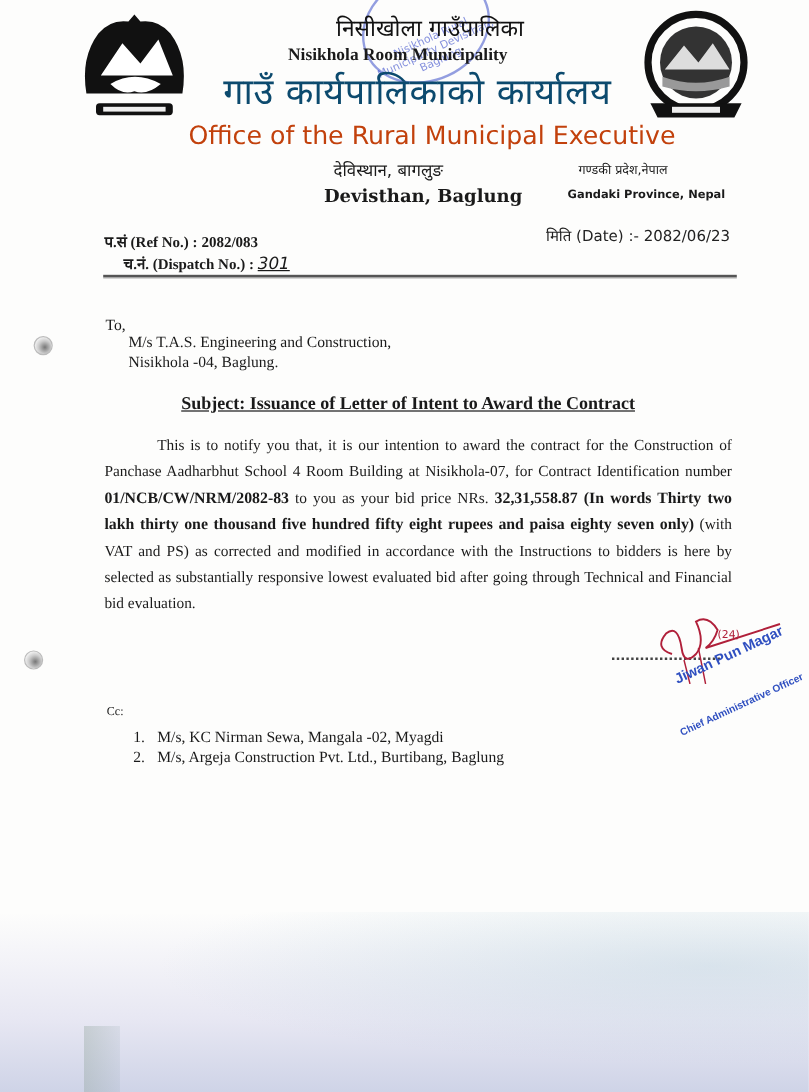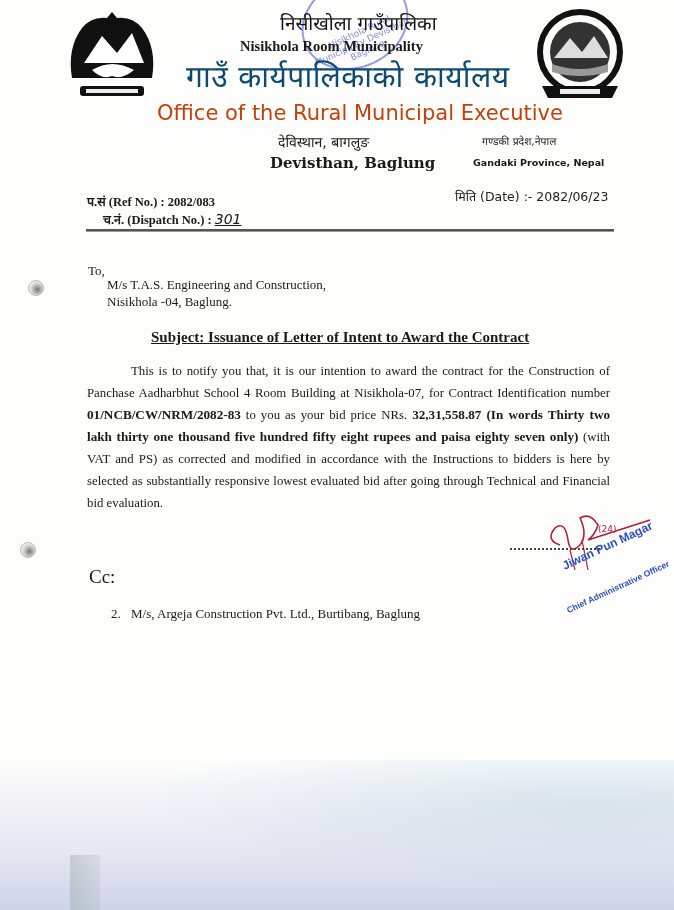--- a/index.html
+++ b/index.html
@@ -39,21 +39,21 @@
   .addr2 { left:107px; top:294px; font-size:13px; }
   .hole { width:14px; height:14px; border-radius:50%; background:radial-gradient(circle at 60% 60%, #777 0, #ccc 45%, #eee 70%); border:1px solid #bbb; }
   .subject { left:151px; top:329px; font-size:15px; font-weight:bold; text-decoration:underline; }
   .para { left:87px; top:360px; width:523px; font-size:12.8px; line-height:22px; text-align:justify; }
   .para .indent { display:inline-block; width:44px; }
   .para b { font-size:13.2px; }
   .sig-dots { left:510px; top:548px; width:90px; border-top:2px dotted #444; }
   .sig-stroke { left:540px; top:510px; width:120px; height:60px; }
   .sig-name { left:560px; top:560px; color:#2f4fc0; font-family:"Liberation Sans", sans-serif; font-weight:bold; font-size:12px; transform:rotate(-25deg); transform-origin:left top; white-space:nowrap; }
   .sig-title { left:565px; top:606px; color:#2f4fc0; font-family:"Liberation Sans", sans-serif; font-weight:bold; font-size:8.5px; transform:rotate(-25deg); transform-origin:left top; white-space:nowrap; }
-  .cc-label { left:89px; top:566px; font-size:19px; }
+  .cc-label { left:89px; top:588px; font-size:10px; }
   .cc-list { left:111px; top:605px; font-size:13px; margin:0; padding:0; list-style:none; }
   .cc-list li { line-height:17px; }
   .cc-list .num { display:inline-block; width:20px; }
   .shadow {
     left:0; top:760px; width:674px; height:150px;
     background:
       radial-gradient(ellipse at 88% 30%, rgba(170,200,215,0.35) 0, rgba(255,255,255,0) 55%),
       linear-gradient(180deg, rgba(255,255,255,0) 0, rgba(190,190,225,0.35) 60%, rgba(160,170,210,0.5) 100%);
   }
   .shadow2 { left:70px; top:855px; width:30px; height:55px; background:linear-gradient(90deg, rgba(140,160,150,0.35), rgba(140,160,170,0.15)); }
@@ -122,17 +122,18 @@
 <svg class="abs sig-stroke" viewBox="0 0 120 60">
   <path d="M20 35 Q5 30 15 18 Q25 10 28 30 Q30 45 40 35 Q48 25 40 8 Q50 2 58 15 Q55 25 48 30 L110 10" fill="none" stroke="#b0203a" stroke-width="1.6"></path>
   <path d="M30 40 L35 60 M42 30 L48 60" fill="none" stroke="#b0203a" stroke-width="1.2"></path>
   <text x="58" y="22" font-size="9" fill="#b0203a" font-family="DejaVu Sans, sans-serif">(24)</text>
 </svg>
 <div class="abs sig-name">Jiwan Pun Magar</div>
 <div class="abs sig-title">Chief Administrative Officer</div>
 
 <div class="abs cc-label">Cc:</div>
 <ul class="abs cc-list">
+  <li><span class="num">1.</span><span>M/s, KC Nirman Sewa, Mangala -02, Myagdi</span></li>
   <li><span class="num">2.</span><span>M/s, Argeja Construction Pvt. Ltd., Burtibang, Baglung</span></li>
 </ul>
 
 <div class="abs shadow"></div>
 <div class="abs shadow2"></div>
 
 </body></html>

